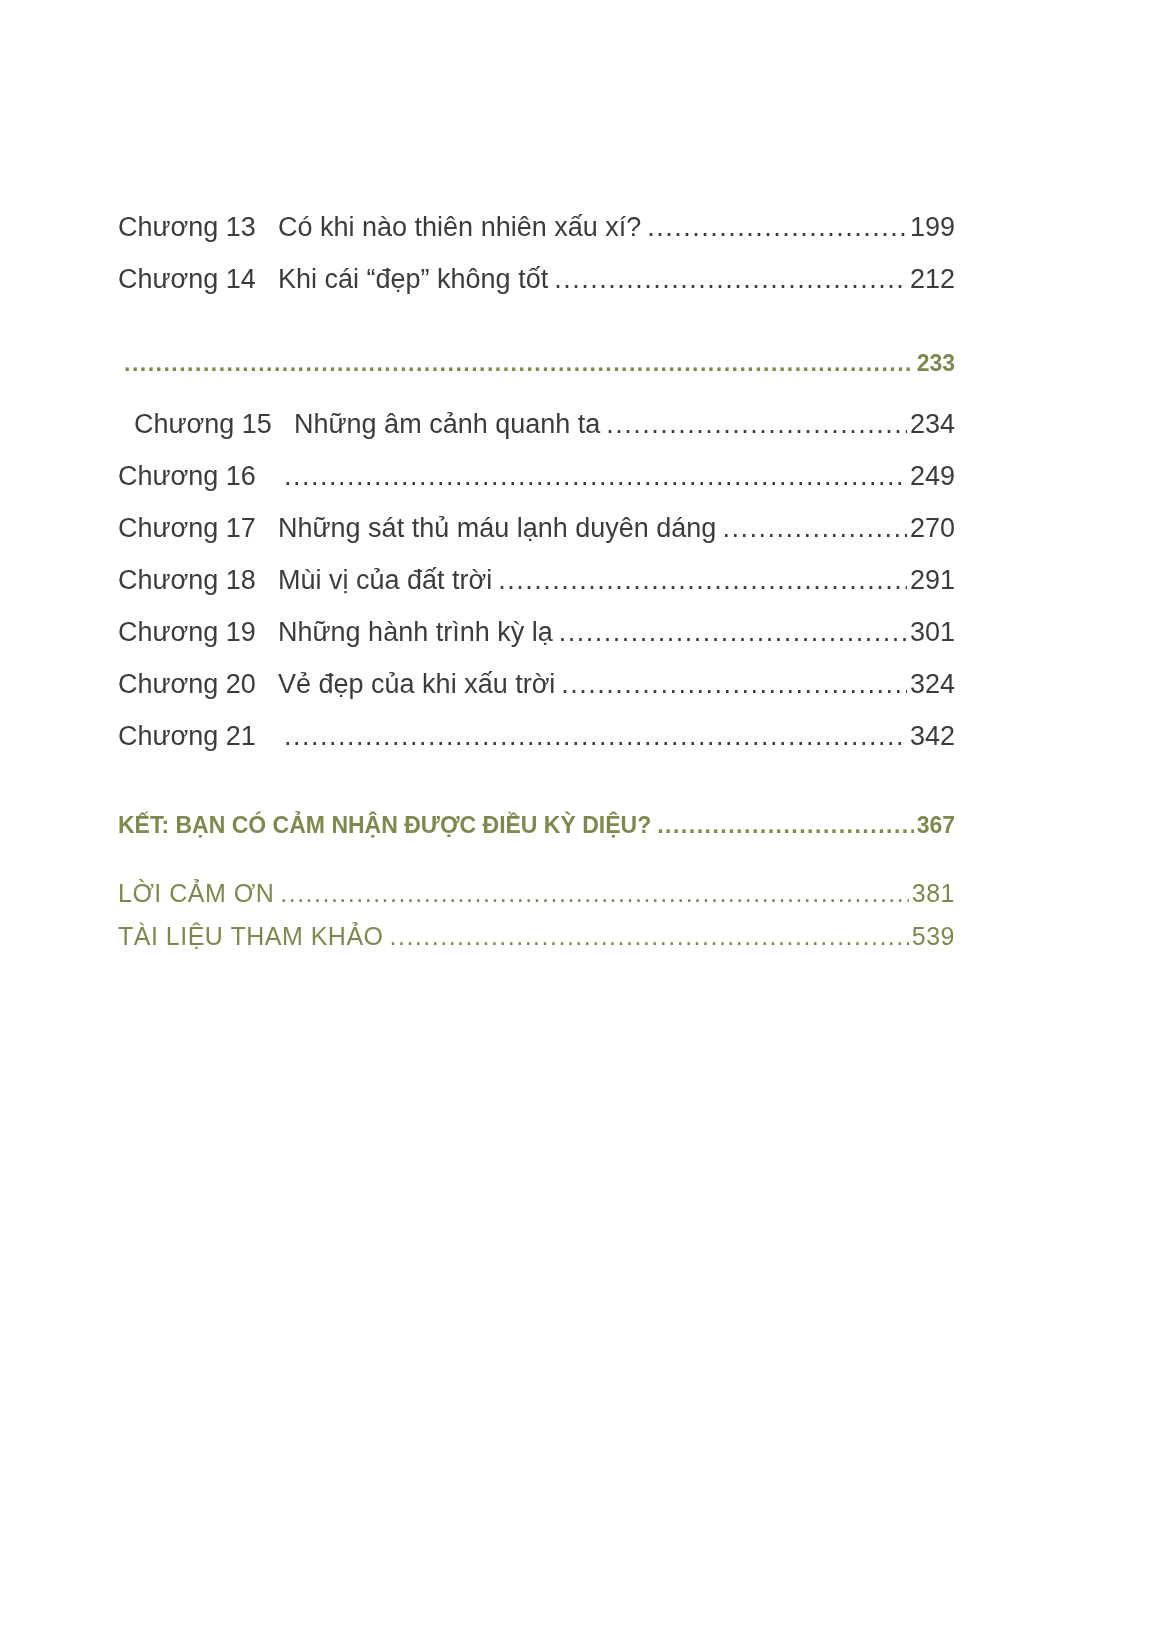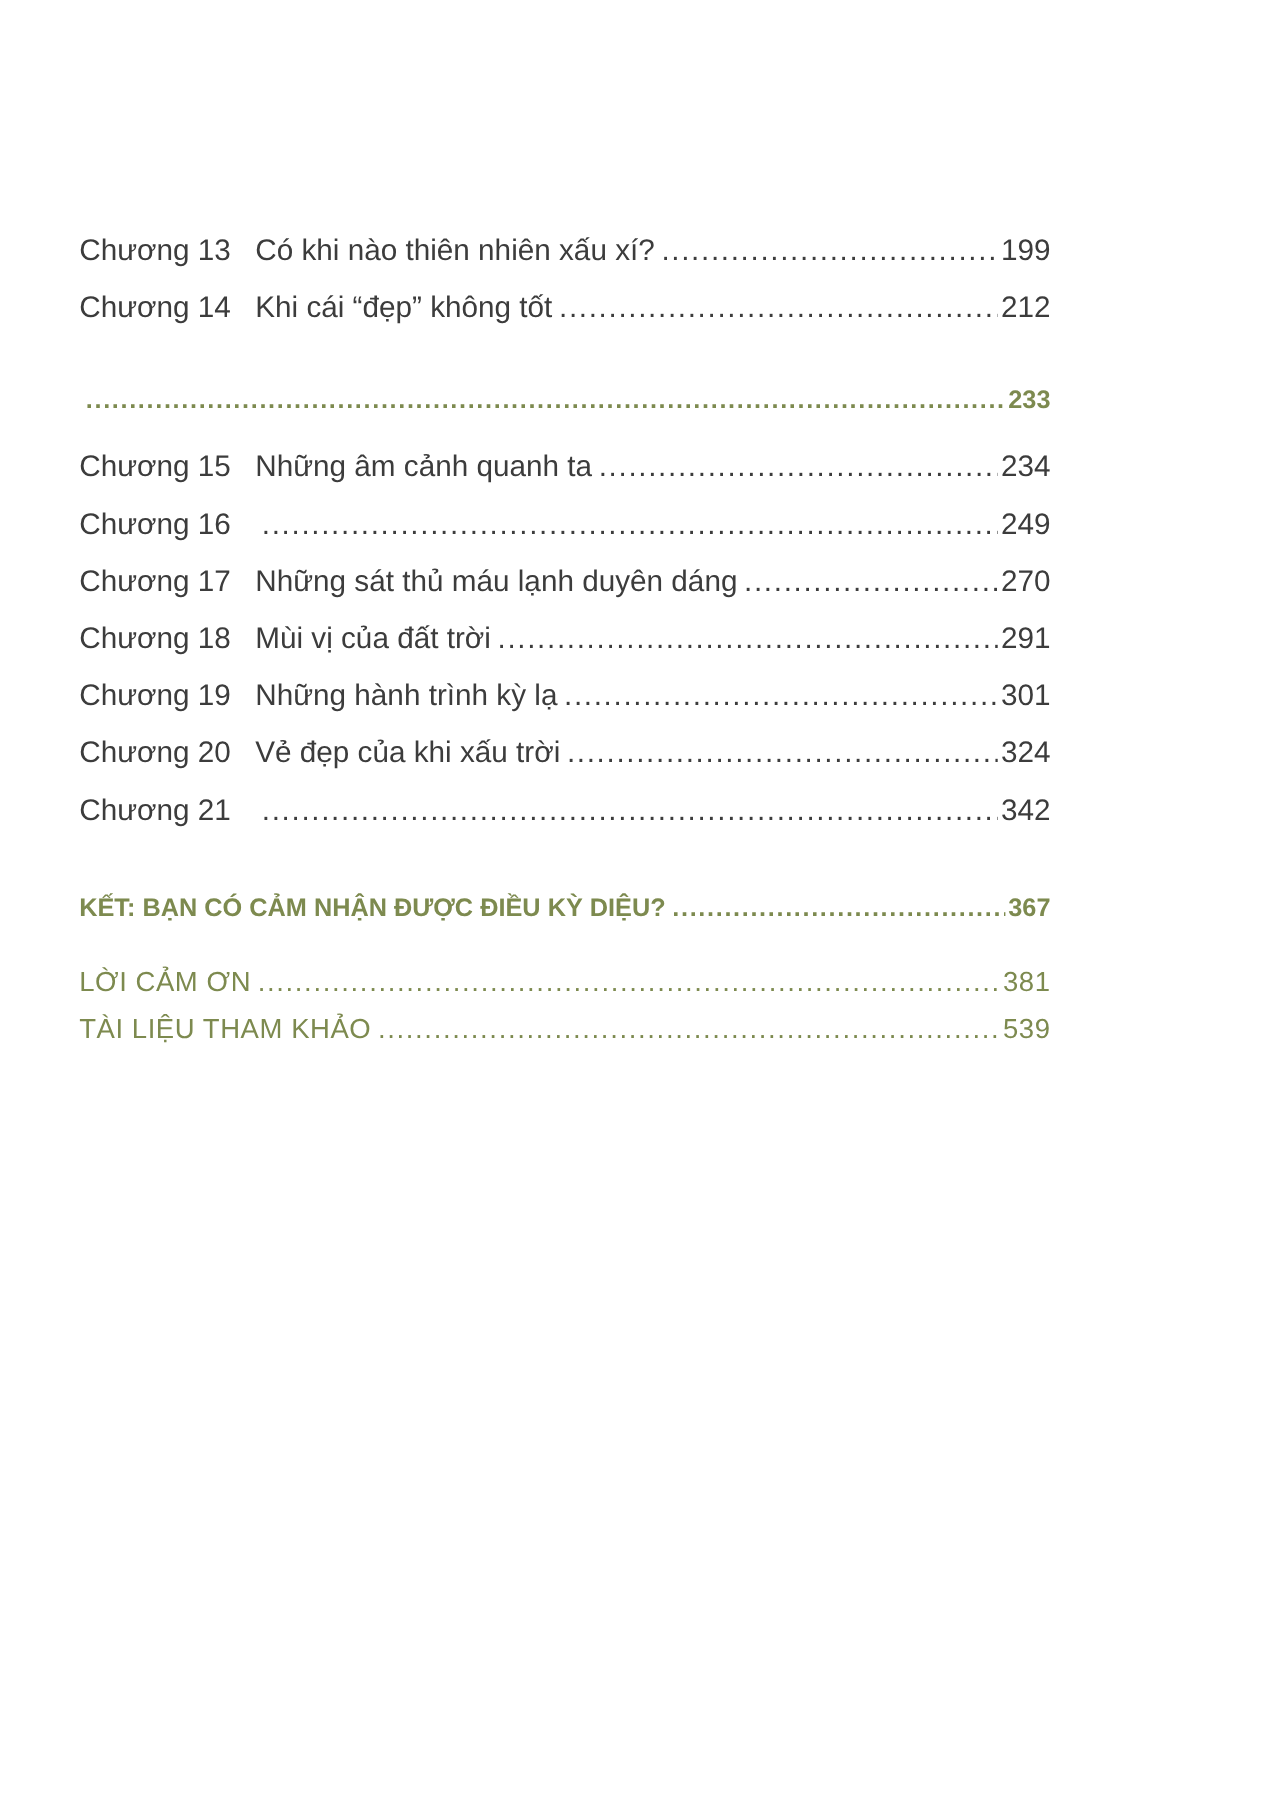--- a/index.html
+++ b/index.html
@@ -9,35 +9,35 @@
   }
   #page {
     position: relative;
     width: 1158px;
     height: 1582px;
     background: #ffffff;
     font-family: "Liberation Sans", "DejaVu Sans", sans-serif;
     color: #3c3c3c;
     overflow: hidden;
     box-sizing: border-box;
-    padding: 210px 203px 0 72px; 
+    padding: 210px 203px 0 118px; 
   }
   .row {
     display: flex;
     align-items: baseline;
     height: 34px;
     line-height: 34px;
     font-size: 27px;
     white-space: nowrap;
     overflow: hidden;
   }
   
   .m-std   { margin-top: 18px; }
   .m-sec   { margin-top: 50px; }   
-  .m-after { margin-top: 27px; }   
+  .m-after { margin-top: 27px; margin-left: 16px; }   
   .m-ket   { margin-top: 55px; }   
   .m-back1 { margin-top: 34px; }   
   .m-back2 { margin-top: 9px;  }   
 
   .label {
     flex: 0 0 160px;
     color: #3c3c3c;
   }
   .title {
     flex: 0 0 auto;

